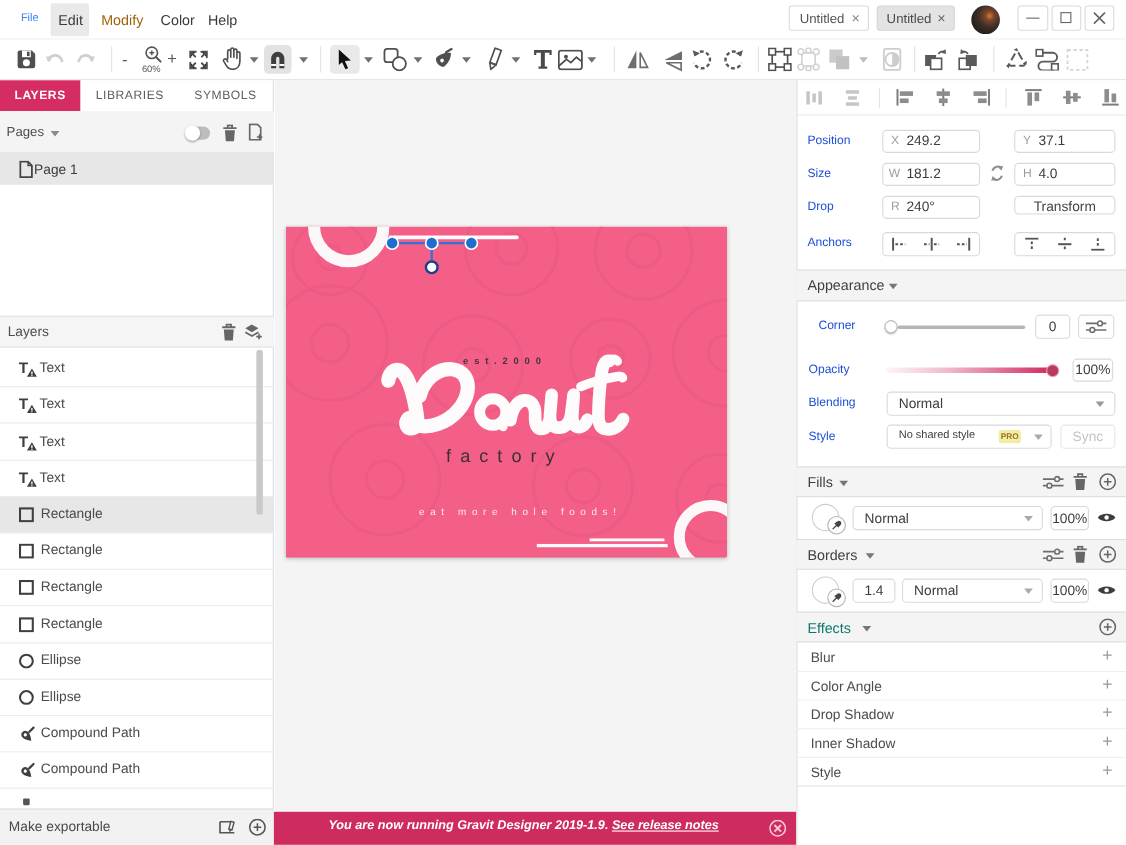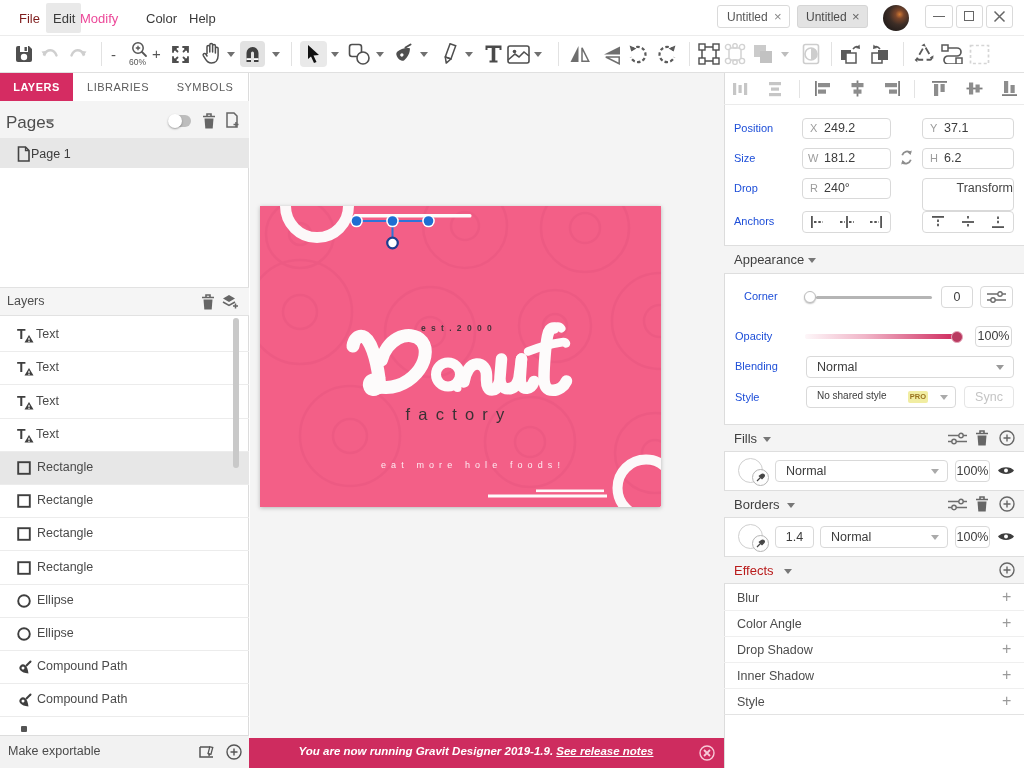--- a/index.html
+++ b/index.html
@@ -12,23 +12,23 @@
 .inp{position:absolute;border:1px solid #d9d9d9;border-radius:4px;background:#fff;font-size:12.5px;color:#3c3c3c}
 .lbl{position:absolute;font-size:11px;color:#1d4ed8}
 .hdrbar{position:absolute;left:0;width:300px;background:#f4f4f4;border-top:1px solid #dedede;border-bottom:1px solid #dedede}
 .efrow{position:absolute;left:724px;width:300px;height:26px;border-bottom:1px solid #efefef;font-size:12.5px;color:#4d4d4d}
 </style>
 </head>
 <body>
 
 <div class="abs" style="left:0;top:0;width:1024px;height:36px;background:#fff;border-bottom:1px solid #ececec"></div>
 <div class="abs" style="left:46px;top:3px;width:35px;height:30px;background:#e9e9e9;border-radius:2px"></div>
-<div class="abs" style="left:19px;top:11px;font-size:13px;color:#7f1d1d">File</div>
+<div class="abs" style="left:19px;top:11px;font-size:10px;color:#3b82f6">File</div>
 <div class="abs" style="left:53px;top:11px;font-size:13px;color:#3a3a3a">Edit</div>
-<div class="abs" style="left:80px;top:11px;font-size:13px;color:#ec4899">Modify</div>
+<div class="abs" style="left:92px;top:11px;font-size:13px;color:#a16207">Modify</div>
 <div class="abs" style="left:146px;top:11px;font-size:13px;color:#3a3a3a">Color</div>
 <div class="abs" style="left:189px;top:11px;font-size:13px;color:#3a3a3a">Help</div>
 
 <div class="abs" style="left:717px;top:5px;width:73px;height:23px;border:1px solid #dadada;border-radius:3px;background:#fff"></div>
 <div class="abs" style="left:727px;top:10px;font-size:12px;color:#555">Untitled</div>
 <div class="abs" style="left:774px;top:9px;font-size:13px;color:#888">×</div>
 <div class="abs" style="left:797px;top:5px;width:71px;height:23px;border:1px solid #d5d5d5;border-radius:3px;background:#e3e3e3"></div>
 <div class="abs" style="left:806px;top:10px;font-size:12px;color:#4a4a4a">Untitled</div>
 <div class="abs" style="left:852px;top:9px;font-size:13px;color:#666">×</div>
 <div class="abs" style="left:883px;top:5px;width:26px;height:26px;border-radius:50%;background:radial-gradient(circle at 64% 36%,#d27a33 0%,#7a452a 18%,#3c2d26 45%,#221c1a 78%)"></div>
@@ -195,21 +195,21 @@
 <svg class="ic" style="left:969px;top:44px" width="21" height="21" viewBox="0 0 21 21">
     <rect x="1.5" y="1.5" width="18" height="18" fill="none" stroke="#d5d5d5" stroke-width="1.7" stroke-dasharray="3 2.4"></rect>
   </svg>
 
 <div class="abs" style="left:0;top:73px;width:249px;height:695px;background:#fff;border-right:1px solid #dcdcdc"></div>
 <div class="abs" style="left:0;top:73px;width:73px;height:28px;background:#d52c62;color:#fff;font-size:11px;font-weight:bold;letter-spacing:0.5px;text-align:center;line-height:28px">LAYERS</div>
 <div class="abs" style="left:73px;top:73px;width:90px;height:28px;color:#5c5c5c;font-size:11px;letter-spacing:0.5px;text-align:center;line-height:28px">LIBRARIES</div>
 <div class="abs" style="left:163px;top:73px;width:84px;height:28px;color:#5c5c5c;font-size:11px;letter-spacing:0.5px;text-align:center;line-height:28px">SYMBOLS</div>
 
 <div class="abs" style="left:0;top:101px;width:249px;height:37px;background:#f4f4f4"></div>
-<div class="abs" style="left:6px;top:113px;font-size:17px;color:#4e4e4e">Pages</div>
+<div class="abs" style="left:6px;top:113px;font-size:12px;color:#4e4e4e">Pages</div>
 <div class="caret" style="left:46px;top:119px;border-top-color:#8a8a8a"></div>
 <div class="abs" style="left:171px;top:114.5px;width:20px;height:12px;background:#bdbdbd;border-radius:6px"></div>
 <div class="abs" style="left:167.5px;top:113.5px;width:14px;height:14px;background:#fff;border-radius:50%;box-shadow:0 1px 2px rgba(0,0,0,.35)"></div>
 <svg class="ic" style="left:202px;top:113px" width="14" height="16" viewBox="0 0 14 16">
     <path d="M1,3.5 h12 M5,3 v-2 h4 v2" stroke="#666" stroke-width="1.6" fill="none"></path>
     <path d="M2.5,5.5 h9 l-0.8,10 h-7.4 z" fill="#666"></path>
   </svg>
 <svg class="ic" style="left:225px;top:112px" width="15" height="17" viewBox="0 0 15 17">
     <path d="M2,1 h7 l3,3 v11 h-10 z" fill="none" stroke="#666" stroke-width="1.5"></path>
     <path d="M11,10 v5 M8.5,12.5 h5" stroke="#666" stroke-width="1.5"></path>
@@ -470,26 +470,26 @@
 <div class="inp" style="left:802px;top:148px;width:89px;height:21px"></div>
 <div class="abs" style="left:808px;top:152px;font-size:11px;color:#9c9c9c">W</div>
 <div class="abs" style="left:824px;top:151px;font-size:12.5px;color:#3c3c3c">181.2</div>
 <svg class="ic" style="left:900px;top:150px" width="13" height="15" viewBox="0 0 13 15">
     <path d="M10.8,3 A5.3,5.8 0 0 0 2.2,5.2 M2.2,12 A5.3,5.8 0 0 0 10.8,9.8" fill="none" stroke="#8d8d8d" stroke-width="1.8"></path>
     <path d="M11.8,0.5 L10.6,5 L7.4,2.2 z" fill="#8d8d8d"></path>
     <path d="M1.2,14.5 L2.4,10 L5.6,12.8 z" fill="#8d8d8d"></path>
   </svg>
 <div class="inp" style="left:922px;top:148px;width:92px;height:21px"></div>
 <div class="abs" style="left:930px;top:152px;font-size:11px;color:#9c9c9c">H</div>
-<div class="abs" style="left:944px;top:151px;font-size:12.5px;color:#3c3c3c">6.2</div>
+<div class="abs" style="left:944px;top:151px;font-size:12.5px;color:#3c3c3c">4.0</div>
 <div class="lbl" style="left:734px;top:182px">Drop</div>
 <div class="inp" style="left:802px;top:178px;width:89px;height:21px"></div>
 <div class="abs" style="left:810px;top:182px;font-size:11px;color:#9c9c9c">R</div>
 <div class="abs" style="left:824px;top:181px;font-size:12.5px;color:#3c3c3c">240°</div>
-<div class="inp" style="left:922px;top:178px;width:92px;height:33px;text-align:right;line-height:19px;color:#444">Transform</div>
+<div class="inp" style="left:922px;top:178px;width:92px;height:17px;text-align:center;line-height:19px;color:#444">Transform</div>
 <div class="lbl" style="left:734px;top:215px">Anchors</div>
 <div class="inp" style="left:802px;top:211px;width:89px;height:22px"></div>
 <svg class="ic" style="left:810px;top:216px" width="14" height="12" viewBox="0 0 14 12">
     <rect x="1" y="0" width="1.8" height="12" fill="#555"></rect>
     <path d="M4,6 h9" stroke="#555" stroke-width="1.8" stroke-dasharray="2.5 1.8"></path>
   </svg>
 <svg class="ic" style="left:840px;top:216px" width="14" height="12" viewBox="0 0 14 12">
     <rect x="6.1" y="0" width="1.8" height="12" fill="#555"></rect>
     <path d="M0,6 h5 M9,6 h5" stroke="#555" stroke-width="1.8" stroke-dasharray="2.5 1.8"></path>
   </svg>
@@ -594,21 +594,21 @@
 <div class="inp" style="left:820px;top:526px;width:128px;height:22px"></div>
 <div class="abs" style="left:831px;top:530px;font-size:12.5px;color:#3c3c3c">Normal</div>
 <div class="caret" style="left:931px;top:535px;border-top-color:#aaa"></div>
 <div class="inp" style="left:955px;top:526px;width:35px;height:22px;text-align:center;line-height:20px">100%</div>
 <svg class="ic" style="left:997px;top:530px" width="18" height="13" viewBox="0 0 18 13">
     <path d="M1,6.5 C4,2 14,2 17,6.5 C14,11 4,11 1,6.5 z" fill="#3d3d3d"></path>
     <circle cx="9" cy="6.5" r="2" fill="#fff"></circle>
   </svg>
 
 <div class="hdrbar" style="left:724px;top:556px;height:28px"></div>
-<div class="abs" style="left:734px;top:563px;font-size:13px;color:#b91c1c">Effects</div>
+<div class="abs" style="left:734px;top:563px;font-size:13px;color:#0f766e">Effects</div>
 <div class="caret" style="left:784px;top:569px;border-top-color:#777"></div>
 <svg class="ic" style="left:999px;top:562px" width="16" height="16" viewBox="0 0 16 16">
     <circle cx="8" cy="8" r="7" fill="none" stroke="#666" stroke-width="1.4"></circle>
     <path d="M8,4.5 v7 M4.5,8 h7" stroke="#666" stroke-width="1.4"></path>
   </svg>
 <div class="efrow" style="top:585px">
     <span style="position:absolute;left:13px;top:6px">Blur</span>
     <span style="position:absolute;left:278px;top:3px;font-size:16px;color:#9a9a9a;font-weight:300">+</span>
   </div>
 <div class="efrow" style="top:611px">

